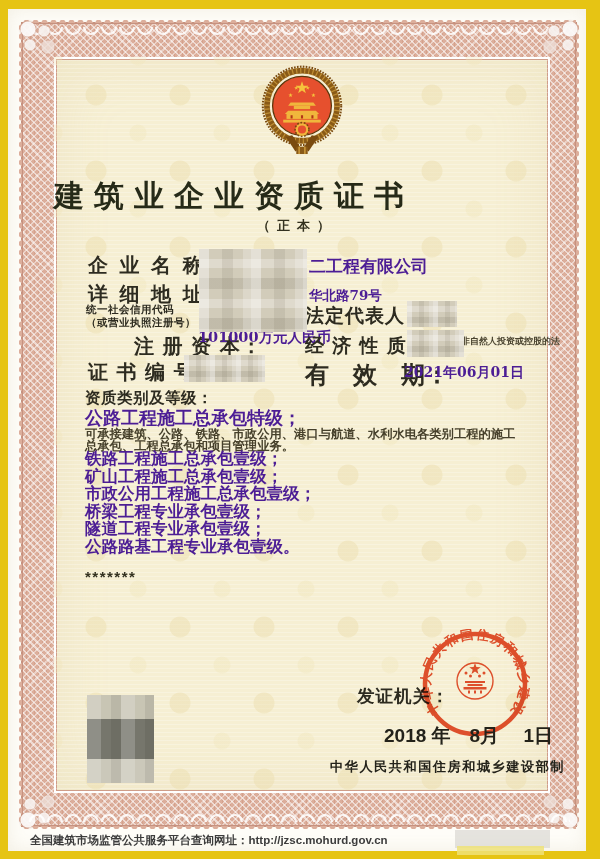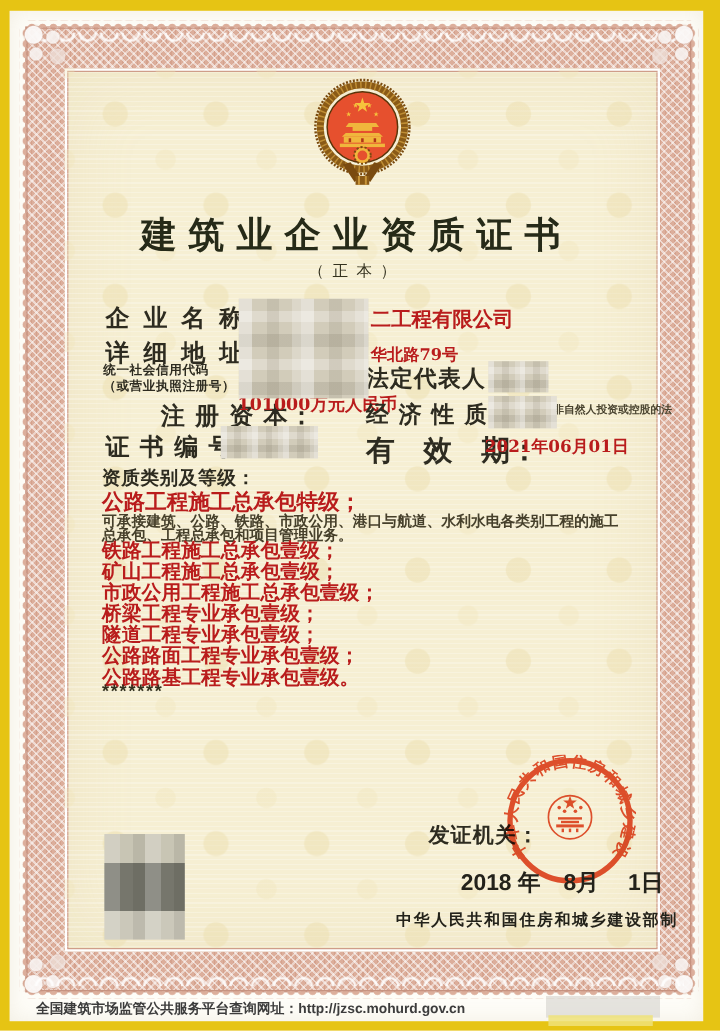--- a/index.html
+++ b/index.html
@@ -50,24 +50,24 @@
   #paper::before{content:"";position:absolute;inset:0;pointer-events:none;
         background-image:
           radial-gradient(circle 14px at 50% 50%, rgba(235,221,172,.45) 0 10px, transparent 11px),
           radial-gradient(circle 12px at 50% 50%, rgba(240,228,185,.35) 0 8px, transparent 9px),
           repeating-linear-gradient(0deg, rgba(255,255,255,.25) 0 1px, transparent 1px 4px);
         background-size:84px 76px, 84px 76px, auto;
         background-position:0 0, 42px 38px, 0 0;}
   
   .abs{position:absolute;white-space:nowrap;}
   .lbl{font-weight:bold;color:#2d2b20;font-family:"Liberation Sans","DejaVu Sans",sans-serif;}
-  .val{color:#b91c1c;font-family:"DejaVu Serif","Liberation Serif",serif;}
-  #title{left:54px;width:486px;text-align:center;top:176px;font-size:30px;font-weight:bold;
+  .val{color:#4c1d95;font-family:"DejaVu Serif","Liberation Serif",serif;}
+  #title{left:54px;width:486px;top:176px;font-size:30px;font-weight:bold;
          letter-spacing:10px;color:#262a18;font-family:"Liberation Serif","DejaVu Serif",serif;}
-  #subtitle{left:54px;width:486px;text-align:center;top:217px;font-size:13px;font-weight:normal;
+  #subtitle{left:54px;width:486px;text-align:center;top:217px;font-size:13px;font-weight:bold;
          letter-spacing:7px;color:#33311f;}
   #f-company-l{left:88px;top:252px;font-size:20px;letter-spacing:3px;}
   #f-company-v{left:309px;top:255px;font-size:17px;font-weight:bold;}
   #f-address-l{left:88px;top:281px;font-size:20px;letter-spacing:3px;}
   #f-address-v{left:309px;top:287px;font-size:13.5px;font-weight:bold;}
   #f-cc{left:86px;top:303px;font-size:10.5px;line-height:12.5px;letter-spacing:.5px;}
   #f-legal-l{left:305px;top:303px;font-size:19px;letter-spacing:1px;}
   #f-regcap-l{left:88px;top:333px;font-size:20px;letter-spacing:1.5px;margin-left:46px;}
   #f-regcap-v{left:198px;top:328px;font-size:14.5px;font-weight:bold;}
   #f-econ-l{left:305px;top:333px;font-size:19px;letter-spacing:1.5px;}
@@ -183,21 +183,20 @@
 
   <div id="q-header" class="abs lbl">资质类别及等级：</div>
   <div id="q-first" class="abs val">公路工程施工总承包特级；</div>
   <div id="q-note" class="abs">可承接建筑、公路、铁路、市政公用、港口与航道、水利水电各类别工程的施工总承包、工程总承包和项目管理业务。</div>
   <div id="q-rest" class="abs val">
       <div class="qual-line">铁路工程施工总承包壹级；</div>
       <div class="qual-line">矿山工程施工总承包壹级；</div>
       <div class="qual-line">市政公用工程施工总承包壹级；</div>
       <div class="qual-line">桥梁工程专业承包壹级；</div>
       <div class="qual-line">隧道工程专业承包壹级；</div>
-      <div class="qual-line">公路路面工程专业承包壹级；</div>
       <div class="qual-line">公路路基工程专业承包壹级。</div>
     </div>
   <div id="q-stars" class="abs">*******</div>
 
   <div id="issuer" class="abs lbl">发证机关：</div>
   <svg id="seal" class="abs" viewBox="0 0 110 110">
     <circle cx="55" cy="55" r="50" fill="none" stroke="#e44b28" stroke-width="4.5"></circle>
     <path id="arcT" d="M 20,83 A 45,45 0 1,1 90,83" fill="none"></path>
     <text font-size="13" font-weight="bold" fill="#e44b28" font-family="Liberation Sans, sans-serif">
       <textPath href="#arcT" startOffset="0" textLength="216">中华人民共和国住房和城乡建设部</textPath>

